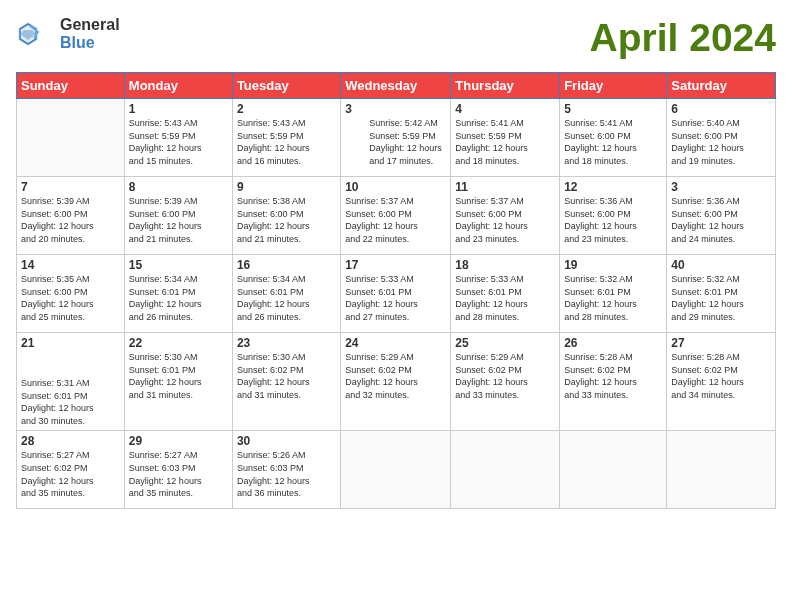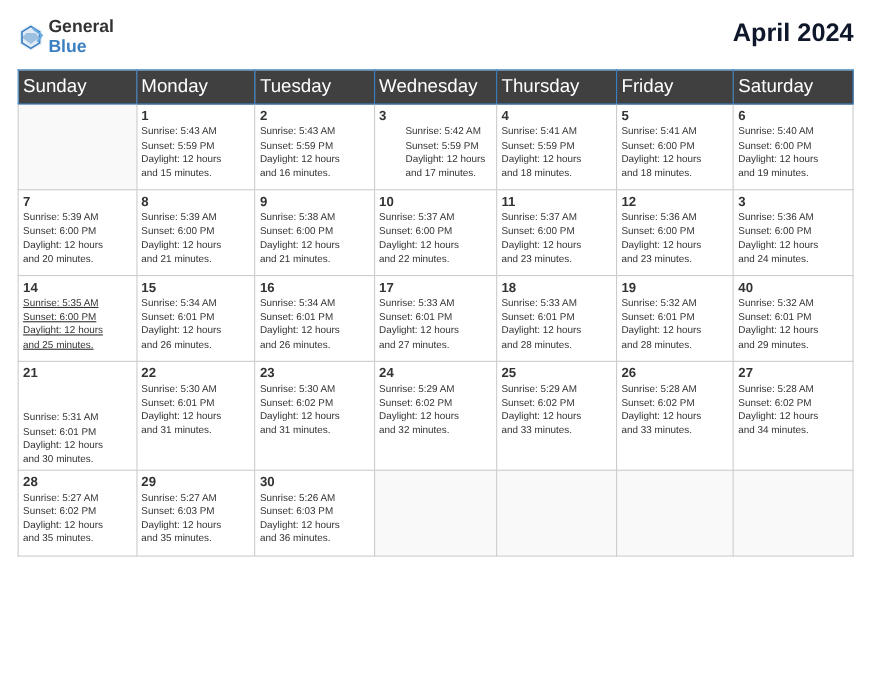--- a/index.html
+++ b/index.html
@@ -18,21 +18,21 @@
     }
     .header {
       display: flex;
       justify-content: space-between;
       align-items: flex-start;
       margin-bottom: 12px;
     }
     .logo {
       display: flex;
       align-items: center;
-      gap: 4px;
+      gap: 20px;
     }
     .logo-text {
       display: flex;
       flex-direction: column;
       line-height: 1.1;
     }
     .logo-general {
       font-size: 16px;
       font-weight: bold;
       color: #333;
@@ -43,41 +43,41 @@
       color: #3a7fc1;
     }
     .logo-icon {
       width: 24px;
       height: 28px;
     }
     .title-section {
       text-align: right;
     }
     .month-title {
-      font-size: 23px;
-      font-weight: bold;
-      color: #0f172a;
+      font-size: 39px;
+      font-weight: bold;
+      color: #4d7c0f;
       text-align: center;
     }
     .location {
       font-size: 14px;
       color: #555;
     }
     .calendar-table {
       width: 100%;
       border-collapse: collapse;
       font-size: 10px;
     }
     .calendar-table thead tr th {
-      background-color: #404040;
+      background-color: #ef4444;
       color: #fff;
       padding: 5px 4px;
       text-align: left;
-      font-size: 17px;
-      font-weight: normal;
+      font-size: 13px;
+      font-weight: bold;
       border: 1px solid #3a7fc1;
     }
     .calendar-table tbody tr td {
       border: 1px solid #ccc;
       vertical-align: top;
       padding: 3px 4px;
       height: 78px;
       width: 113px;
     }
     .calendar-table tbody tr td.empty {
@@ -223,21 +223,21 @@
             <span class="day-number">3</span>
             <div class="day-info" style="white-space: pre-line;">Sunrise: 5:36 AM
 Sunset: 6:00 PM
 Daylight: 12 hours
 and 24 minutes.</div>
           </td>
         </tr>
         <tr>
           <td>
             <span class="day-number">14</span>
-            <div class="day-info" style="white-space: pre-line; text-decoration: underline;">Sunrise: 5:35 AM
+            <div class="day-info" style="white-space: pre-line;">Sunrise: 5:35 AM
 Sunset: 6:00 PM
 Daylight: 12 hours
 and 25 minutes.</div>
           </td>
           <td>
             <span class="day-number">15</span>
             <div class="day-info" style="white-space: pre-line;">Sunrise: 5:34 AM
 Sunset: 6:01 PM
 Daylight: 12 hours
 and 26 minutes.</div>

